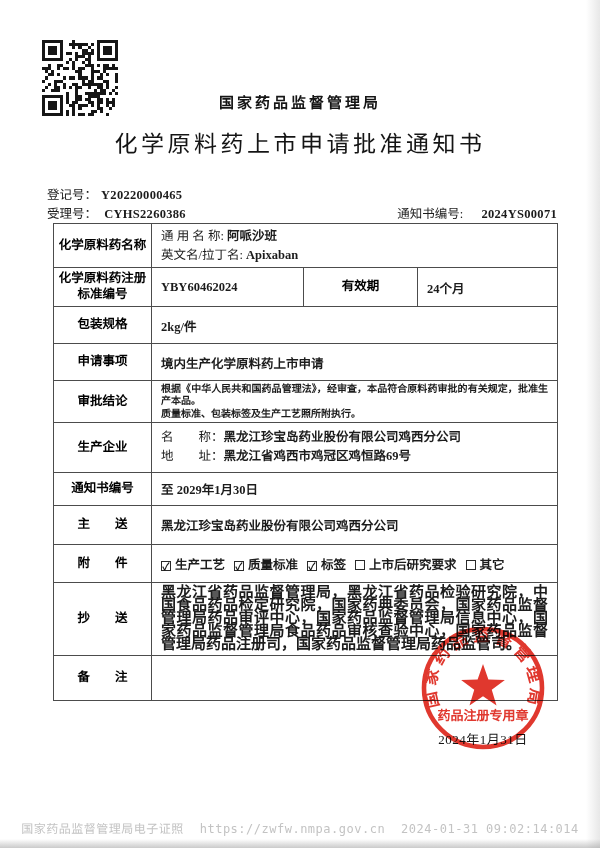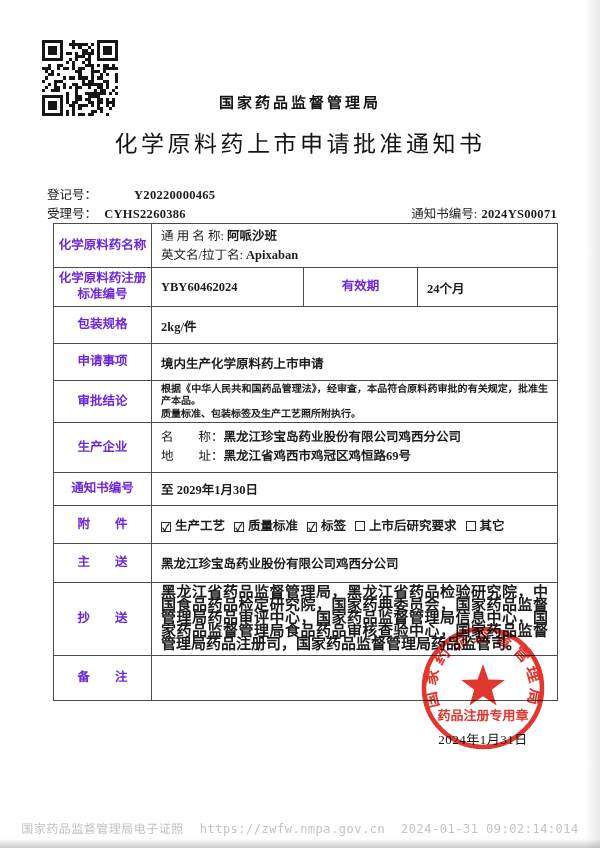--- a/index.html
+++ b/index.html
@@ -19,34 +19,34 @@
     text-align:center; font-family:"Liberation Sans","DejaVu Sans",sans-serif;
     font-size:15px; font-weight:700; letter-spacing:3px; color:#151515;
   }
   .doc-title {
     position:absolute; top:125px; left:0; width:100%;
     text-align:center; font-size:23px; font-weight:500;
     letter-spacing:3.5px; color:#141414;
   }
   
   .meta { position:absolute; left:47px; top:186px; width:510px; font-size:12.5px; }
-  .meta-line { height:19px; line-height:19px; display:flex;gap:33px; }
+  .meta-line { height:19px; line-height:19px; display:flex; }
   .meta-line .lab { font-weight:400; }
   .meta-line .num { font-weight:700; margin-left:4px; letter-spacing:.3px; }
   .meta-line2 { justify-content:space-between; }
-  .meta-right .num { margin-left:1px;text-align:center; }
+  .meta-right .num { margin-left:15px;text-align:center; }
   
   table.doc {
     position:absolute; left:53px; top:223px;
     width:504px; border-collapse:collapse; table-layout:fixed;
     font-size:12.5px;
   }
   table.doc td { border:1px solid #4c4c4c; vertical-align:middle; }
   td.lbl {
-    text-align:center; font-weight:700; color:#6d28d9;
+    text-align:center; font-weight:700; color:#000000;
     padding:2px 4px; line-height:1.25;
   }
   td.val { padding:2px 9px; font-weight:600; }
   td.val .fld { font-weight:400; }
   .two-line div { line-height:19px; }
   .small-text { font-size:10px; line-height:12.3px; text-align:justify; font-weight:600; }
   .cc-text { font-size:15px; line-height:13px; text-align:justify; font-weight:600; }
   
   .att { margin-right:9px; white-space:nowrap; font-weight:600; }
   .cb {
@@ -159,27 +159,27 @@
     <td class="lbl">生产企业</td>
     <td class="val two-line" colspan="3">
       <div><span class="fld">名　　称：</span><span>黑龙江珍宝岛药业股份有限公司鸡西分公司</span></div>
       <div><span class="fld">地　　址：</span><span>黑龙江省鸡西市鸡冠区鸡恒路69号</span></div>
     </td>
   </tr>
   <tr style="height:33px">
     <td class="lbl">通知书编号</td>
     <td class="val" colspan="3">至 2029年1月30日</td>
   </tr>
+  <tr style="height:39px">
+    <td class="lbl">主　　送</td>
+    <td class="val" colspan="3">黑龙江珍宝岛药业股份有限公司鸡西分公司</td>
+  </tr>
   <tr style="height:38px">
     <td class="lbl">附　　件</td>
     <td class="val" colspan="3"><span class="att"><span class="cb">✓</span><span>生产工艺</span></span><span class="att"><span class="cb">✓</span><span>质量标准</span></span><span class="att"><span class="cb">✓</span><span>标签</span></span><span class="att"><span class="cb"></span><span>上市后研究要求</span></span><span class="att"><span class="cb"></span><span>其它</span></span></td>
-  </tr>
-  <tr style="height:39px">
-    <td class="lbl">主　　送</td>
-    <td class="val" colspan="3">黑龙江珍宝岛药业股份有限公司鸡西分公司</td>
   </tr>
   <tr style="height:73px">
     <td class="lbl">抄　　送</td>
     <td class="val cc-text" colspan="3">黑龙江省药品监督管理局，黑龙江省药品检验研究院，中国食品药品检定研究院，国家药典委员会，国家药品监督管理局药品审评中心，国家药品监督管理局信息中心，国家药品监督管理局食品药品审核查验中心，国家药品监督管理局药品注册司，国家药品监督管理局药品监管司。</td>
   </tr>
   <tr style="height:45px">
     <td class="lbl">备　　注</td>
     <td class="val" colspan="3"></td>
   </tr>
 </tbody>

